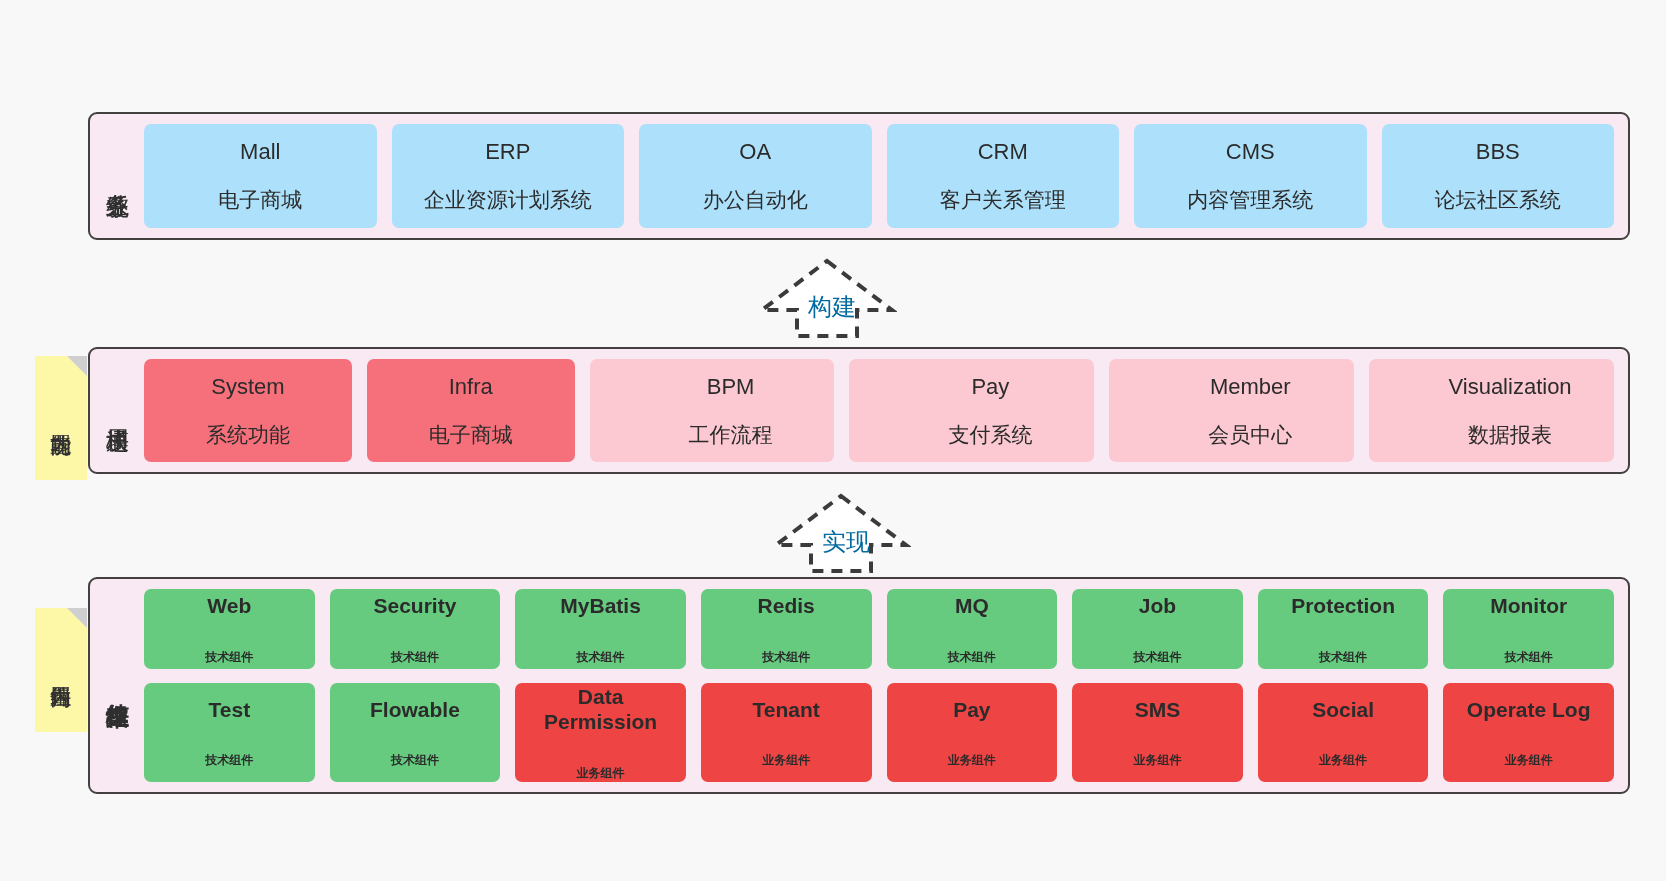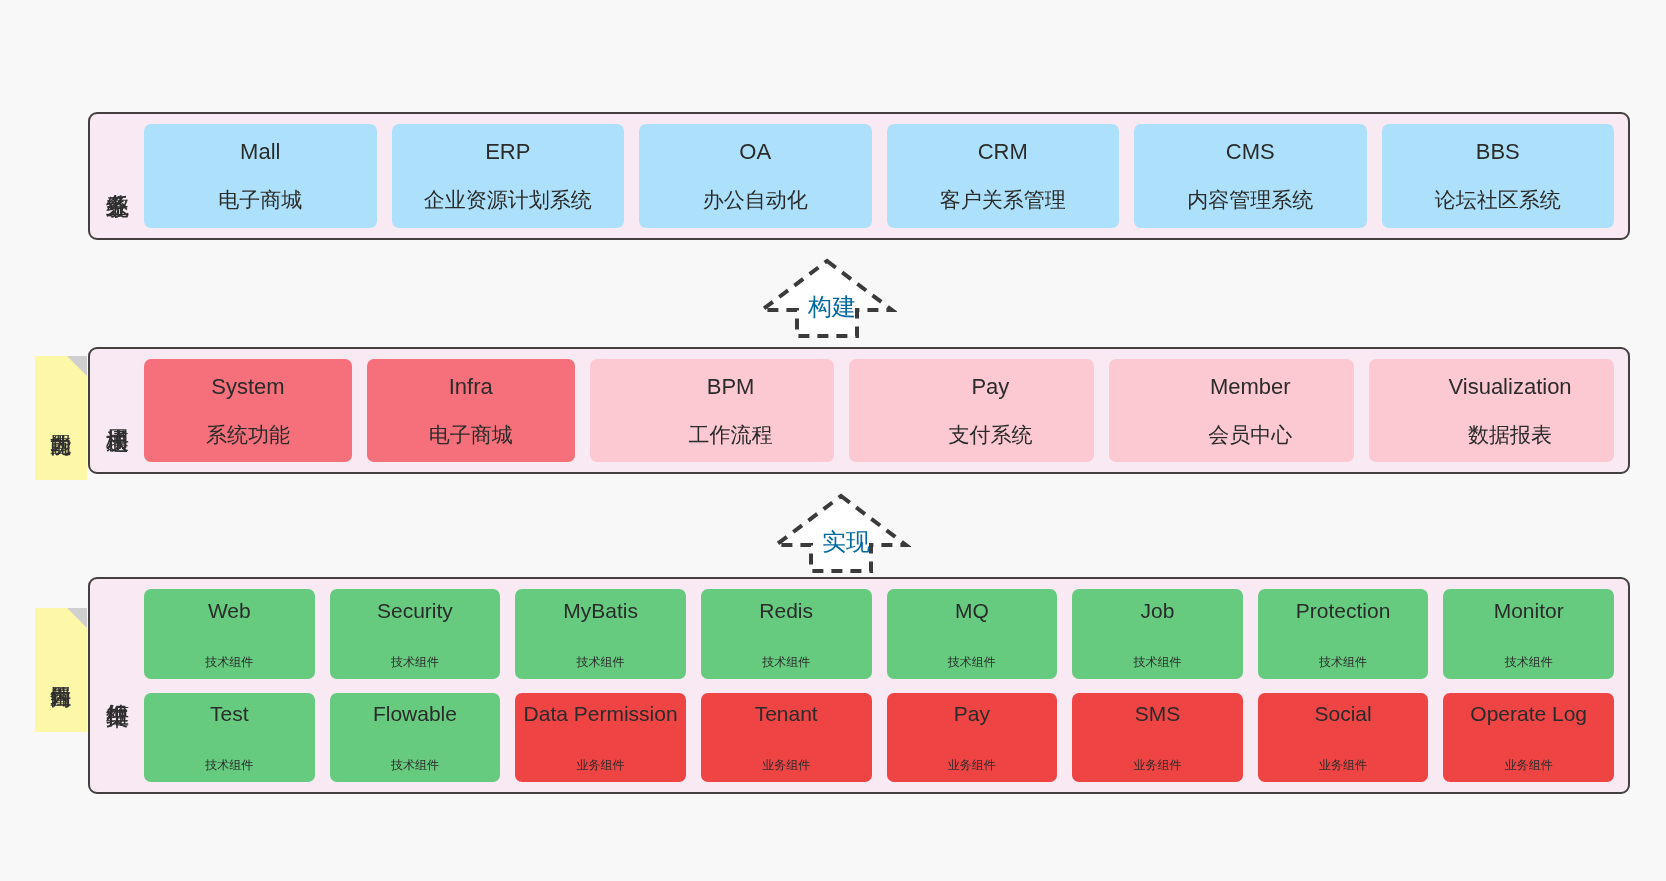--- a/index.html
+++ b/index.html
@@ -220,21 +220,21 @@
     <svg width="140" height="84" viewBox="0 0 140 84">
       <path d="M 70 5 L 135 54 L 100 54 L 100 80 L 40 80 L 40 54 L 5 54 Z" fill="#ffffff" stroke="#3b3b3b" stroke-width="4" stroke-dasharray="11 8" stroke-linejoin="miter"></path>
     </svg>
   </div>
   <div class="arrow-label" style="left:822px; top:526px;">实现</div>
 
   <div class="note" style="left:35px; top:608px; width:52px; height:124px;">
     <span>内置组件</span>
   </div>
 
-  <div class="layer" id="layer-framework" style="left:88px; top:577px; width:1542px; height:217px;">
+  <div class="layer" id="layer-framework" style="left:88px; top:577px; width:1542px; height:217px;font-weight:bold;">
     <div class="layer-title">框架组件</div>
     <div class="boxes two-row">
 
       <div class="row">
         <div class="node small c-green">
           <span class="t-en">Web</span>
           <span class="t-cn">技术组件</span>
         </div>
         <div class="node small c-green">
           <span class="t-en">Security</span>

